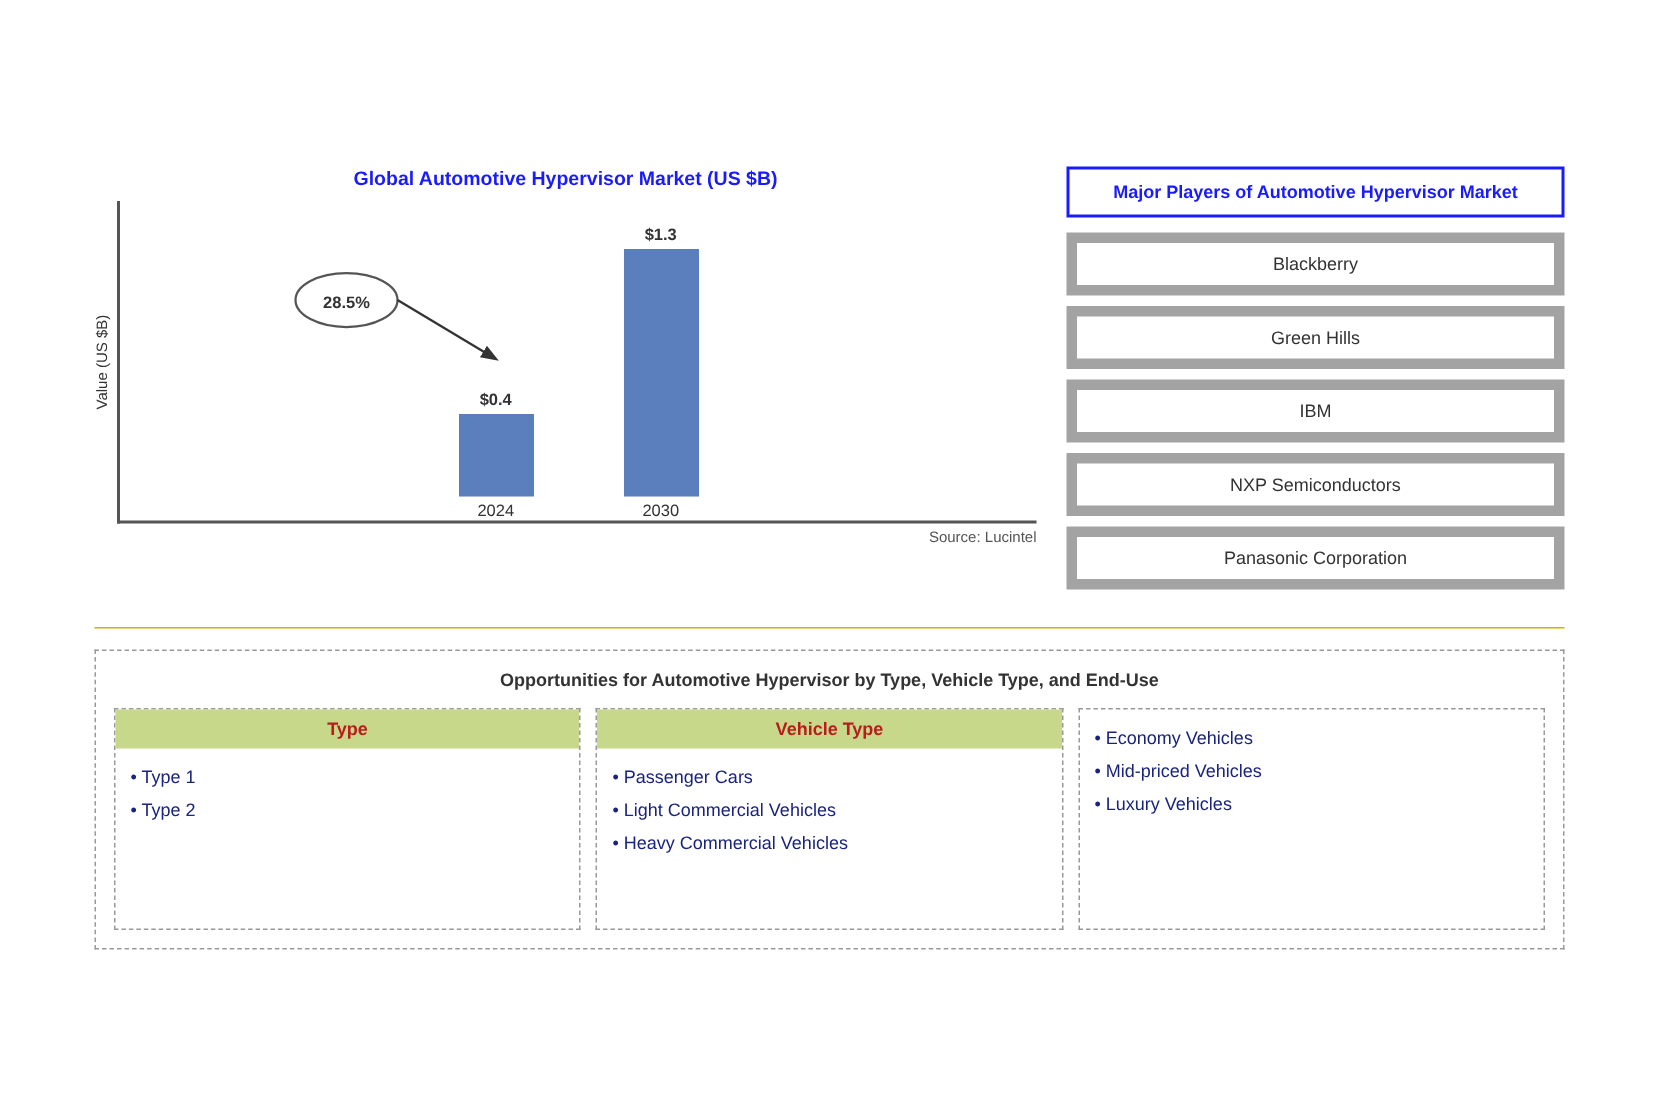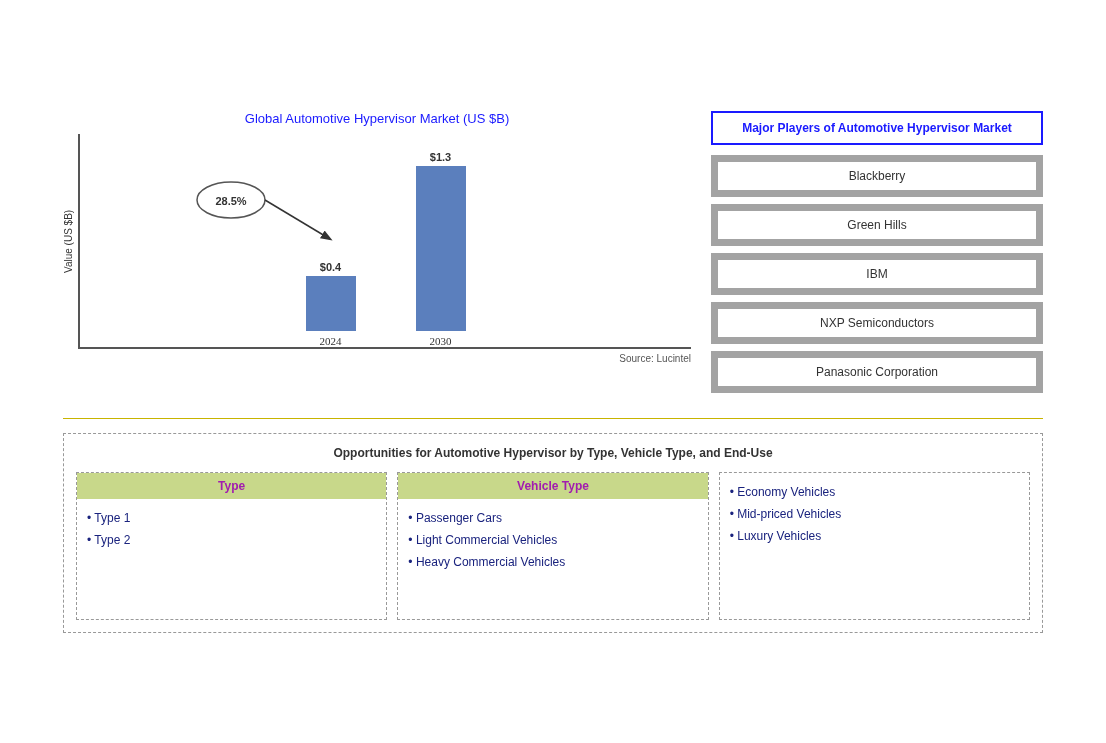--- a/index.html
+++ b/index.html
@@ -24,21 +24,21 @@
       margin-bottom: 18px;
     }
     
     .chart-area {
       flex: 1;
       min-width: 0;
     }
     .chart-title {
       text-align: center;
       font-size: 13px;
-      font-weight: normal;
+      font-weight: bold;
       color: #1a1aff;
       margin-bottom: 8px;
     }
     .chart-wrapper {
       position: relative;
       height: 230px;
       display: flex;
       flex-direction: column;
     }
     .chart-inner {
@@ -78,21 +78,20 @@
       margin-bottom: 3px;
     }
     .bar {
       background: #5b7fbd;
       width: 50px;
     }
     .bar-label-bottom {
       font-size: 11px;
       color: #333;
       margin-top: 4px;
-      font-family: Liberation Serif, serif;
     }
     
     .cagr-annotation {
       position: absolute;
       top: 50px;
       left: 120px;
     }
     .source-text {
       text-align: right;
       font-size: 10px;
@@ -146,21 +145,21 @@
     .opp-col {
       flex: 1;
       border: 1.5px dashed #999;
     }
     .opp-col-header {
       background: #c8d88a;
       text-align: center;
       padding: 6px 4px;
       font-size: 12px;
       font-weight: bold;
-      color: #a21caf;
+      color: #b91c1c;
     }
     .opp-col-body {
       padding: 12px 10px;
       min-height: 120px;
     }
     .opp-item {
       font-size: 12px;
       color: #1a237e;
       margin-bottom: 8px;
     }

